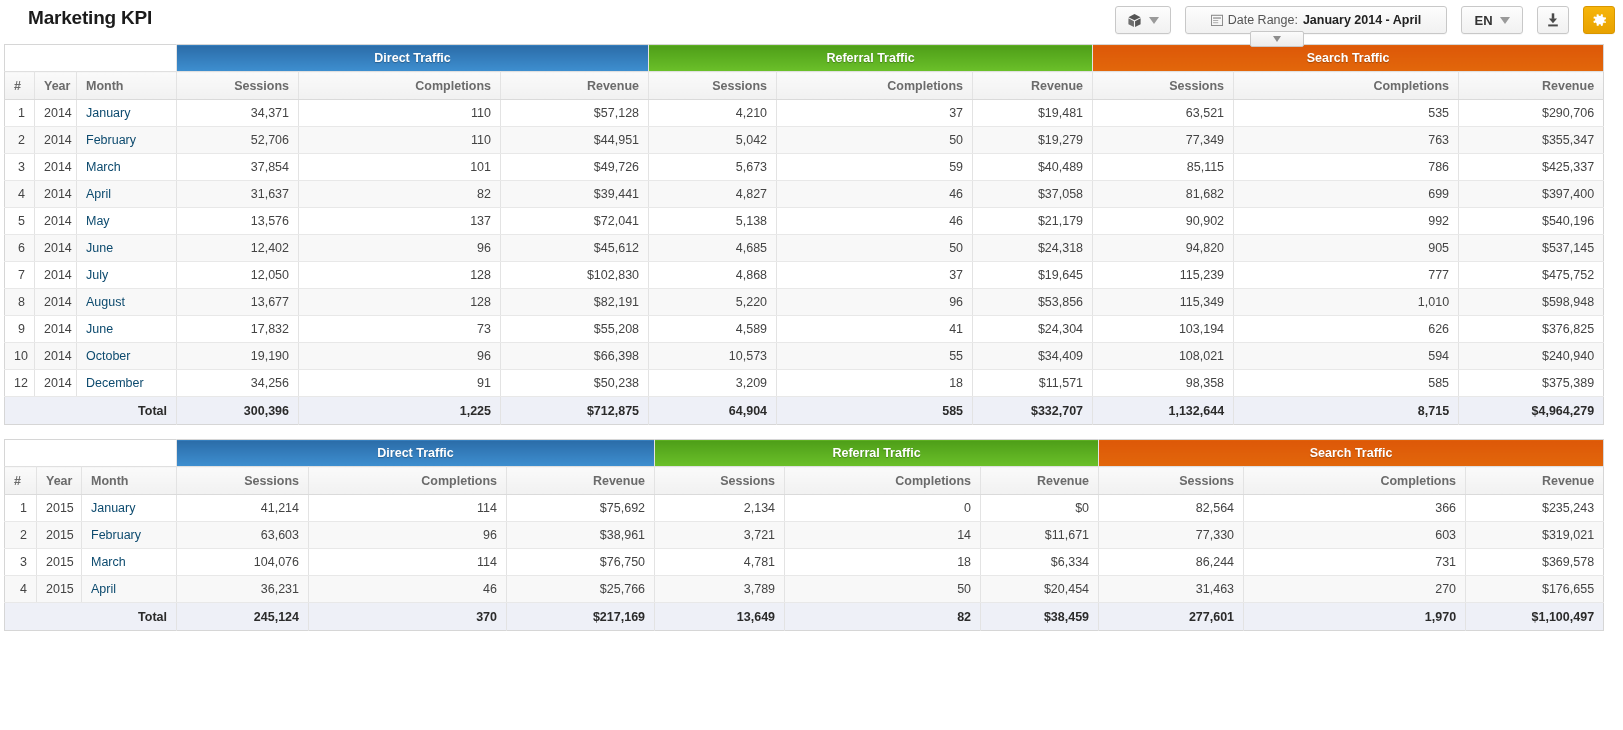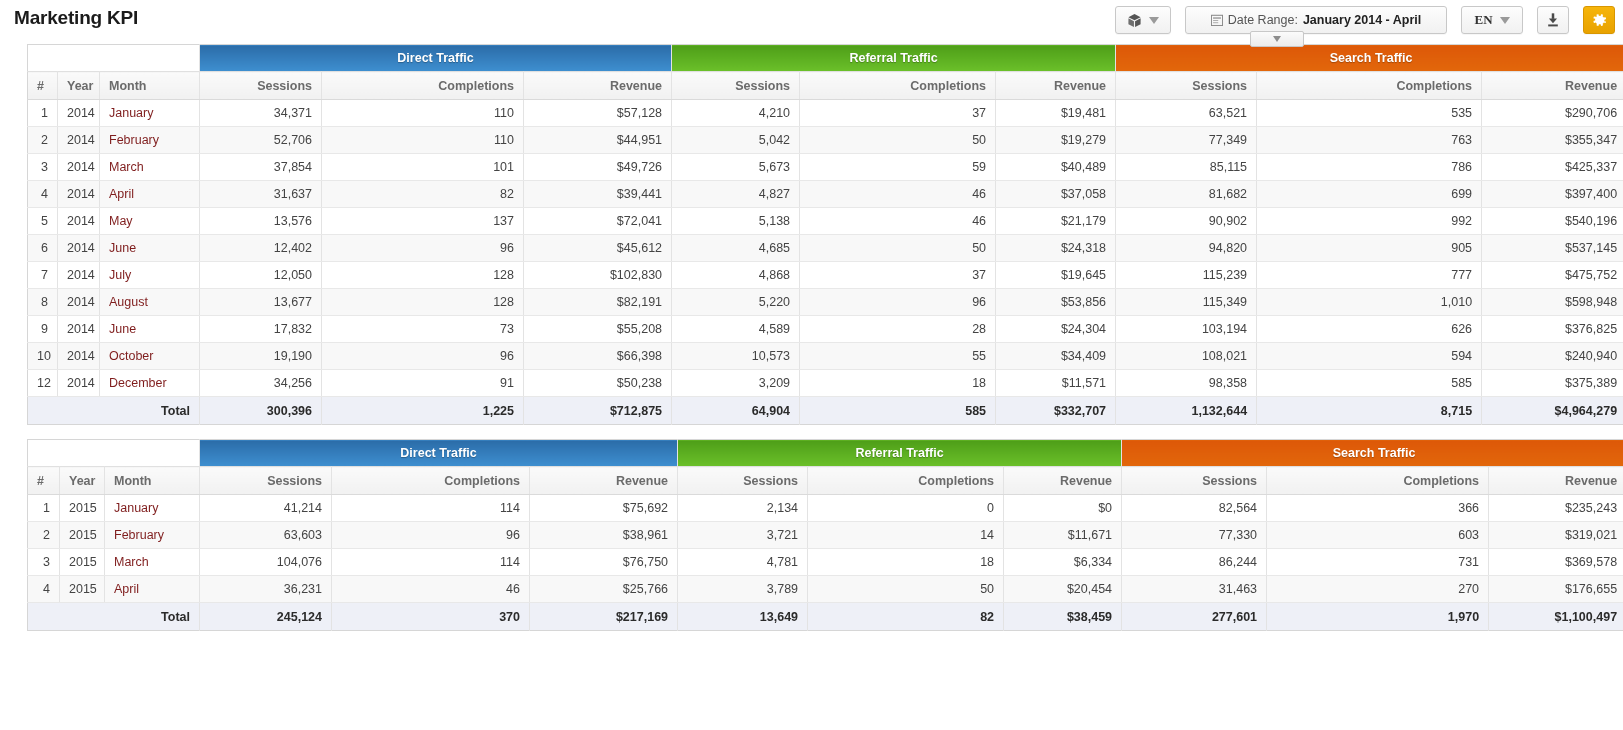--- a/index.html
+++ b/index.html
@@ -13,21 +13,21 @@
 
   
   .topbar {
     position: relative;
     height: 44px;
     width: 1623px;
     background: #ffffff;
   }
   .page-title {
     position: absolute;
-    left: 14px; top: 7px;
+    left: 28px; top: 7px;
     font-size: 19px;
     font-weight: bold;
     color: #1b1b1b;
     letter-spacing: -0.2px;
   }
   .toolbar {
     position: absolute;
     right: 8px; top: 6px;
     display: flex;
     align-items: center;
@@ -50,21 +50,21 @@
   }
   .tb-btn.export { width: 56px; }
   .tb-btn.daterange {
     width: 262px;
     justify-content: center;
     gap: 5px;
     color: #555;
   }
   .tb-btn.daterange .dr-val { font-weight: bold; color: #222; }
   .tb-btn.lang { width: 62px; }
-  .tb-btn.lang .lang-txt { font-weight: bold; color: #333; font-size: 13px; font-family: Liberation Serif, serif; }
+  .tb-btn.lang .lang-txt { font-weight: bold; color: #333; font-size: 13px; }
   .tb-btn.download { width: 32px; padding: 0; }
   .tb-btn.settings {
     width: 32px; padding: 0;
     background: linear-gradient(to bottom, #f6b50a 0%, #e8a200 100%);
     border: 1px solid #d89600;
   }
   .caret {
     width: 0; height: 0;
     border-left: 5px solid transparent;
     border-right: 5px solid transparent;
@@ -76,21 +76,21 @@
     width: 54px; height: 16px;
     background: linear-gradient(to bottom, #fbfbfb 0%, #ececec 100%);
     border: 1px solid #c8c8c8;
     border-radius: 2px;
     display: flex; align-items: center; justify-content: center;
     overflow: hidden;
   }
   .ghost-dropdown .caret { border-top-color: #8d8d8d; border-left-width:4px; border-right-width:4px; border-top-width:6px;}
 
   
-  .table-wrap { padding: 0 27px; }
+  .table-wrap { padding: 0 4px; }
   table.kpi {
     width: 1599px;
     border-collapse: collapse;
     table-layout: fixed;
     font-size: 12.5px;
     color: #333;
     background: #fff;
     border: 1px solid #d6d6d6;
   }
   table.kpi + table.kpi { margin-top: 14px; }
@@ -133,21 +133,21 @@
   }
   th.c-idx   { text-align: left; }
   th.c-year  { text-align: left; }
   th.c-month { text-align: left; }
   th.c-num   { text-align: right; }
 
   tbody tr:nth-child(odd)  td { background: #ffffff; }
   tbody tr:nth-child(even) td { background: #f8f8f8; }
   td.idx   { text-align: right; padding-right: 10px; color:#444; }
   td.year  { text-align: left; color:#444; }
-  td.month { text-align: left; color:#7f1d1d; }
+  td.month { text-align: left; color:#0c4a6e; }
   td.num   { text-align: right; color:#444; }
 
   tr.total-row td {
     background: #eef0f7 !important;
     font-weight: bold;
     color: #2b2b2b;
     border-bottom: none;
     height: 28px;
   }
   tr.total-row td.total-label { text-align: right; margin-top: 30px; }
@@ -397,21 +397,21 @@
           <td class="num">$598,948</td>
         </tr>
         <tr>
           <td class="idx">9</td>
           <td class="year">2014</td>
           <td class="month">June</td>
           <td class="num">17,832</td>
           <td class="num">73</td>
           <td class="num">$55,208</td>
           <td class="num">4,589</td>
-          <td class="num">28</td>
+          <td class="num">41</td>
           <td class="num">$24,304</td>
           <td class="num">103,194</td>
           <td class="num">626</td>
           <td class="num">$376,825</td>
         </tr>
         <tr>
           <td class="idx">10</td>
           <td class="year">2014</td>
           <td class="month">October</td>
           <td class="num">19,190</td>

